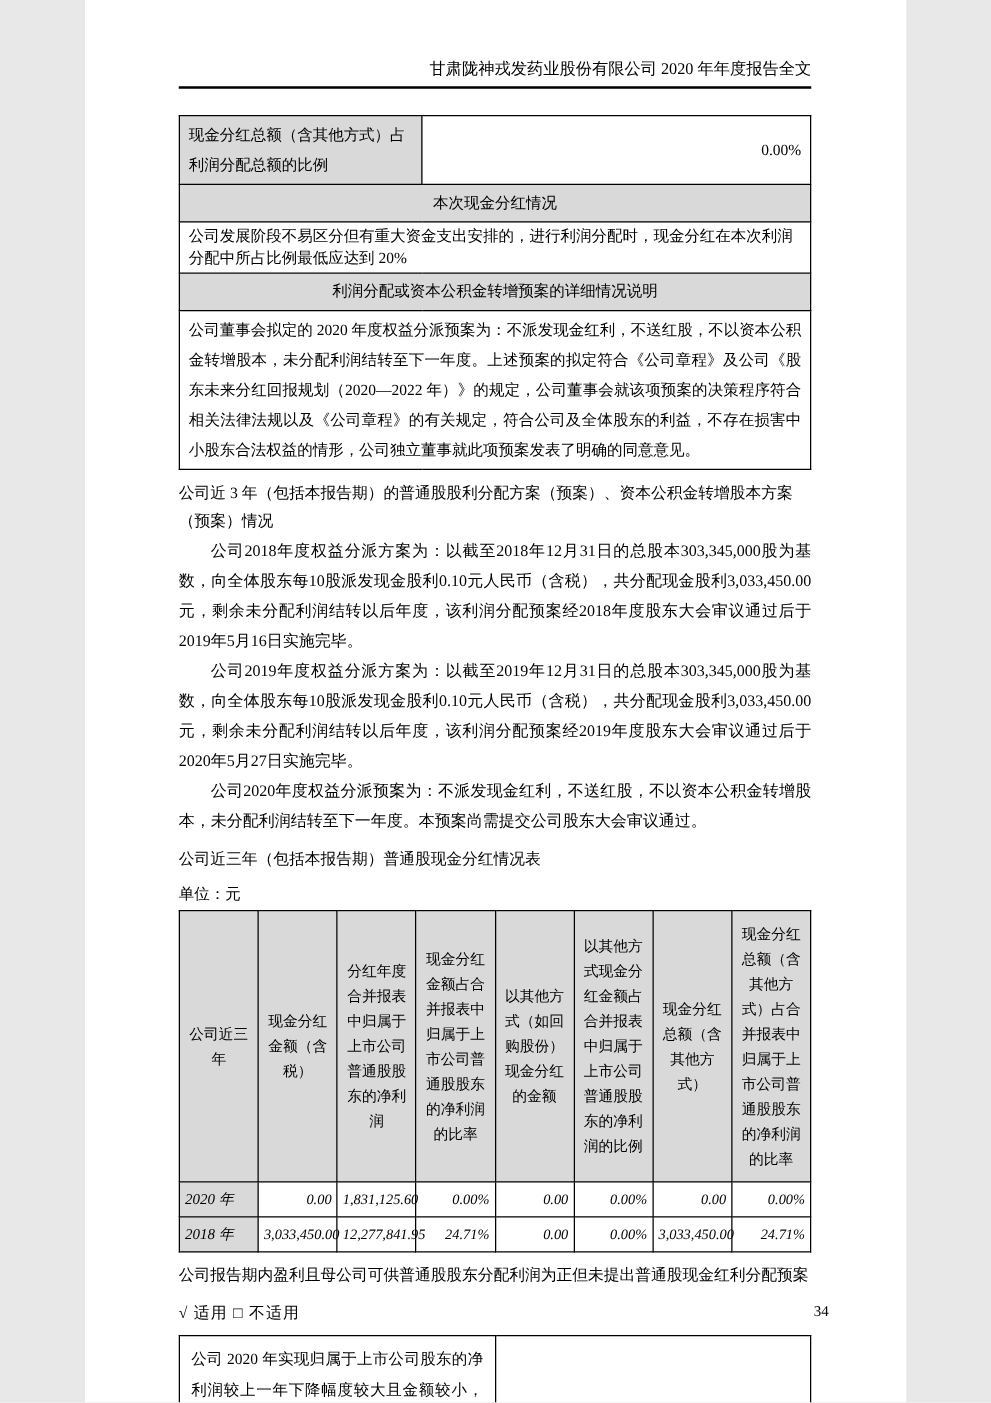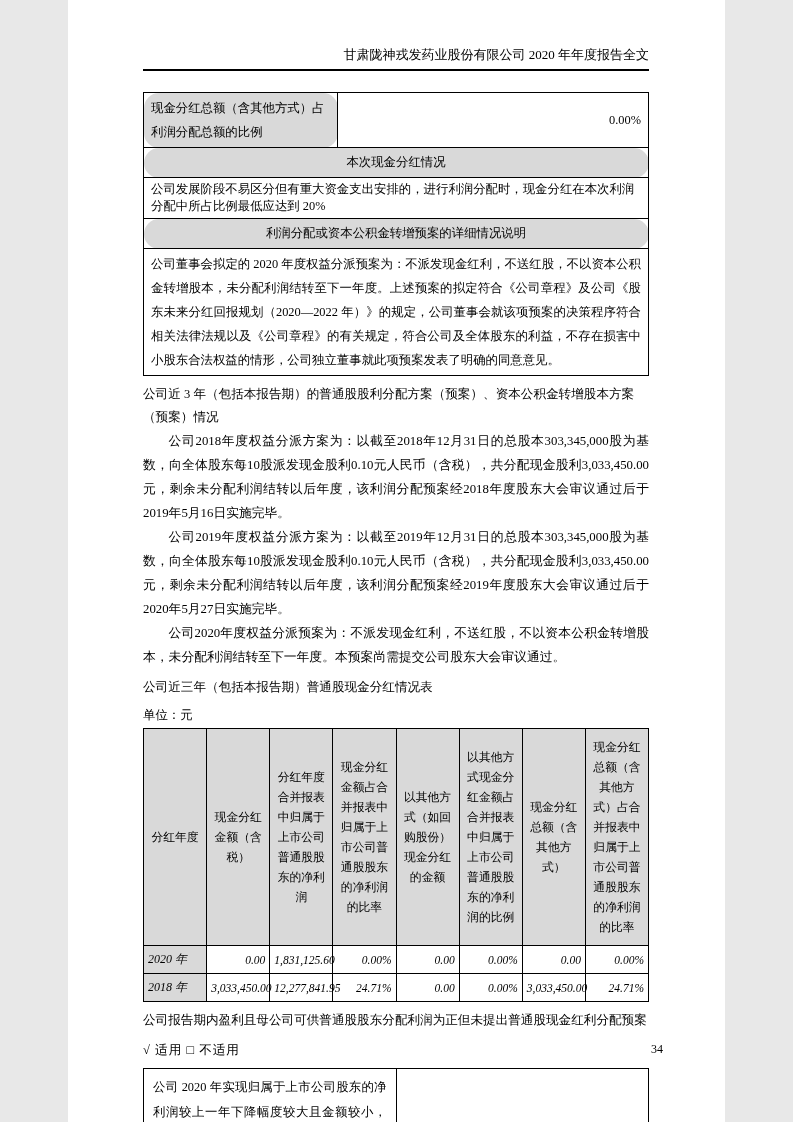--- a/index.html
+++ b/index.html
@@ -22,21 +22,21 @@
     border-bottom: 2px solid #000;
   }
   .content { position: absolute; top: 92px; left: 75px; right: 76px; }
 
   table { width: 100%; border-collapse: collapse; table-layout: fixed; }
   td, th { border: 1px solid #000; font-weight: normal; vertical-align: middle; }
 
   
   .tableA { border: 1.5px solid #000; }
   .tableA td { font-size: 12.4px; padding: 3px 7px; }
-  .cell-gray { background: #d9d9d9; border-radius: 15px; }
+  .cell-gray { background: #d9d9d9; }
   .ratio-label { width: 38.5%; line-height: 24px; height: 54px; }
   .ratio-value { text-align: right; }
   .row-center td { text-align: center; height: 30px; }
   .row-plain td { height: 30px; }
   .detail-para { text-align: justify; line-height: 24px; padding: 5px 8px; }
 
   
   .line { font-size: 12.6px; line-height: 23px; margin: 7px 0 0 0; }
   .para-indent {
     font-size: 12.8px; line-height: 24px; margin: 0;
@@ -108,21 +108,21 @@
     <p class="para-indent">公司2018年度权益分派方案为：以截至2018年12月31日的总股本303,345,000股为基数，向全体股东每10股派发现金股利0.10元人民币（含税），共分配现金股利3,033,450.00元，剩余未分配利润结转以后年度，该利润分配预案经2018年度股东大会审议通过后于2019年5月16日实施完毕。</p>
     <p class="para-indent">公司2019年度权益分派方案为：以截至2019年12月31日的总股本303,345,000股为基数，向全体股东每10股派发现金股利0.10元人民币（含税），共分配现金股利3,033,450.00元，剩余未分配利润结转以后年度，该利润分配预案经2019年度股东大会审议通过后于2020年5月27日实施完毕。</p>
     <p class="para-indent">公司2020年度权益分派预案为：不派发现金红利，不送红股，不以资本公积金转增股本，未分配利润结转至下一年度。本预案尚需提交公司股东大会审议通过。</p>
 
     <p class="line">公司近三年（包括本报告期）普通股现金分红情况表</p>
     <p class="unit-line">单位：元</p>
 
     <table class="tableB">
       <tbody>
           <tr>
-        <th>分红年度</th>
+        <th>公司近三年</th>
         <th>现金分红金额（含税）</th>
         <th>分红年度合并报表中归属于上市公司普通股股东的净利润</th>
         <th>现金分红金额占合并报表中归属于上市公司普通股股东的净利润的比率</th>
         <th>以其他方式（如回购股份）现金分红的金额</th>
         <th>以其他方式现金分红金额占合并报表中归属于上市公司普通股股东的净利润的比例</th>
         <th>现金分红总额（含其他方式）</th>
         <th>现金分红总额（含其他方式）占合并报表中归属于上市公司普通股股东的净利润的比率</th>
       </tr>
       <tr>
         <td class="year-cell">2020 年</td>

